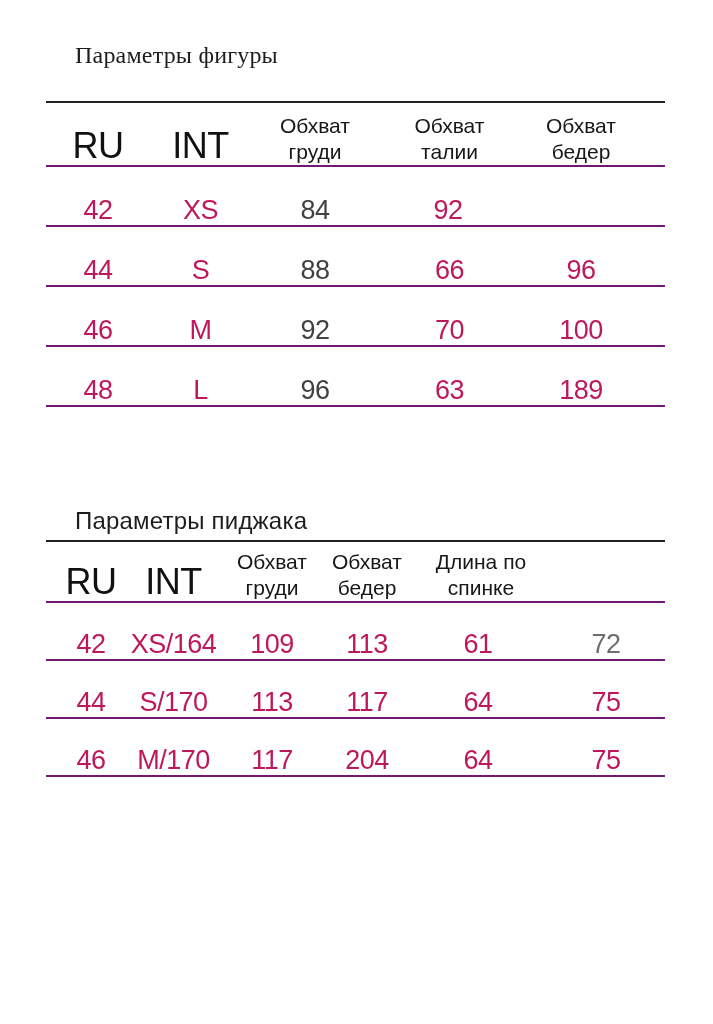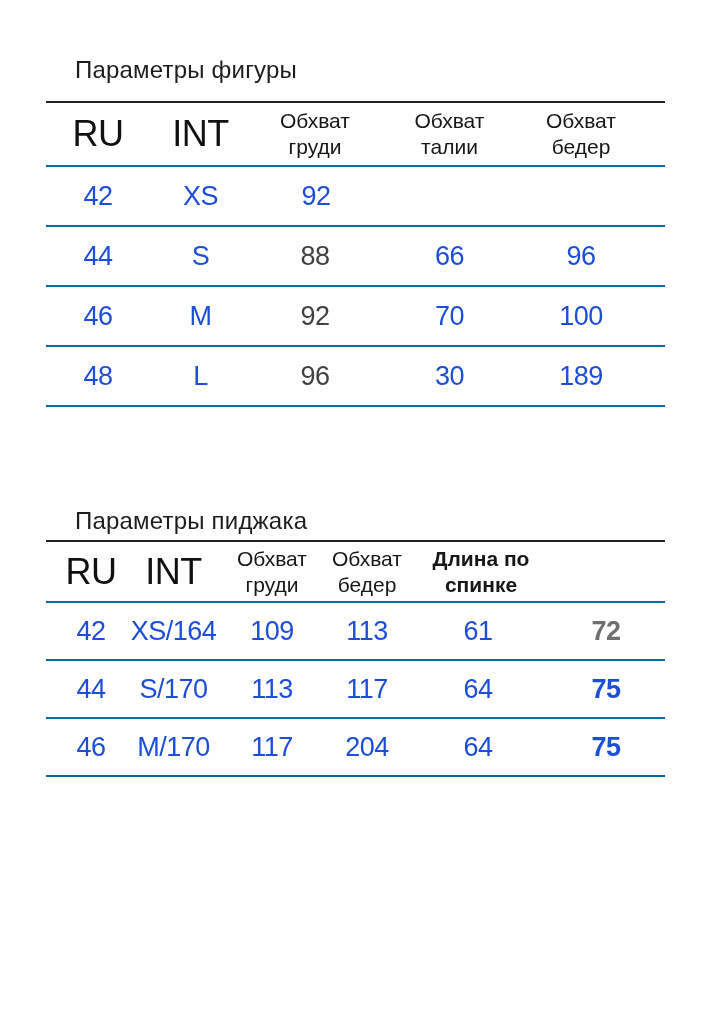--- a/index.html
+++ b/index.html
@@ -15,36 +15,36 @@
   .section-title {
     position: absolute;
     left: 75px;
     font-size: 24px;
     line-height: 24px;
     font-weight: 400;
     color: #1d1d1d;
     letter-spacing: 0.2px;
     white-space: nowrap;
   }
-  #figure-title { top: 58px; }
+  #figure-title { top: 43px; font-family: Liberation Serif, serif; }
   #jacket-title { top: 509px; }
 
   .size-table {
     position: absolute;
     left: 46px;
     width: 619px;
     border-top: 2px solid #222222;
   }
   #figure-table { top: 101px; }
   #jacket-table { top: 540px; }
 
   .trow {
     display: flex;
-    align-items: center;
-    border-bottom: 2px solid #0369a1;
+    align-items: flex-end;
+    border-bottom: 2px solid #701a75;
   }
   #figure-table .hrow { height: 64px; }
   #figure-table .drow { height: 60px; }
   #jacket-table .hrow { height: 61px; }
   #jacket-table .drow { height: 58px; }
 
   .cell {
     text-align: center;
     white-space: pre-line;
   }
@@ -55,81 +55,82 @@
     letter-spacing: -0.5px;
   }
   .hd-sub {
     font-size: 21px;
     line-height: 26px;
     color: #171717;
   }
   .val {
     font-size: 27px;
     line-height: 30px;
-    color: #1d4ed8;
+    color: #be185d;
     letter-spacing: -0.5px;
   }
   .val.muted { color: #414141; }
   .val.light { color: #6f6f6f; }
 
   
   #figure-table .c0 { width: 104px; }
   #figure-table .c1 { width: 101px; }
   #figure-table .c2 { width: 132px; padding-right: 4px; }
   #figure-table .c3 { width: 133px; }
   #figure-table .c4 { width: 149px; padding-right: 19px; }
 
   
   #jacket-table .c0 { width: 80px;  padding-left: 10px; }
   #jacket-table .c1 { width: 95px; }
   #jacket-table .c2 { width: 95px;  padding-left: 7px; }
   #jacket-table .c3 { width: 95px;  padding-left: 7px; }
   #jacket-table .c4 { width: 125px; padding-left: 9px; }
-  #jacket-table .c5 { width: 129px; padding-left: 11px; font-weight: bold; }
+  #jacket-table .c5 { width: 129px; padding-left: 11px; }
 </style>
 </head>
 <body>
 
 <h2 class="section-title" id="figure-title">Параметры фигуры</h2>
 
 <div class="size-table" id="figure-table">
   <div class="trow hrow">
     <div class="cell c0 hd-big">RU</div>
     <div class="cell c1 hd-big">INT</div>
     <div class="cell c2 hd-sub">Обхват
 груди</div>
     <div class="cell c3 hd-sub">Обхват
 талии</div>
     <div class="cell c4 hd-sub">Обхват
 бедер</div>
   </div>
   <div class="trow drow">
     <div class="cell c0 val">42</div>
     <div class="cell c1 val">XS</div>
+    <div class="cell c2 val muted">84</div>
     <div class="cell c4 val">92</div>
   </div>
   <div class="trow drow">
     <div class="cell c0 val">44</div>
     <div class="cell c1 val">S</div>
     <div class="cell c2 val muted">88</div>
     <div class="cell c3 val">66</div>
     <div class="cell c4 val">96</div>
   </div>
   <div class="trow drow">
     <div class="cell c0 val">46</div>
     <div class="cell c1 val">M</div>
     <div class="cell c2 val muted">92</div>
     <div class="cell c3 val">70</div>
     <div class="cell c4 val">100</div>
   </div>
   <div class="trow drow">
     <div class="cell c0 val">48</div>
     <div class="cell c1 val">L</div>
     <div class="cell c2 val muted">96</div>
-    <div class="cell c3 val">30</div>
+    <div class="cell c3 val">63</div>
     <div class="cell c4 val">189</div>
   </div>
 </div>
 
 <h2 class="section-title" id="jacket-title">Параметры пиджака</h2>
 
 <div class="size-table" id="jacket-table">
   <div class="trow hrow">
     <div class="cell c0 hd-big">RU</div>
     <div class="cell c1 hd-big">INT</div>

